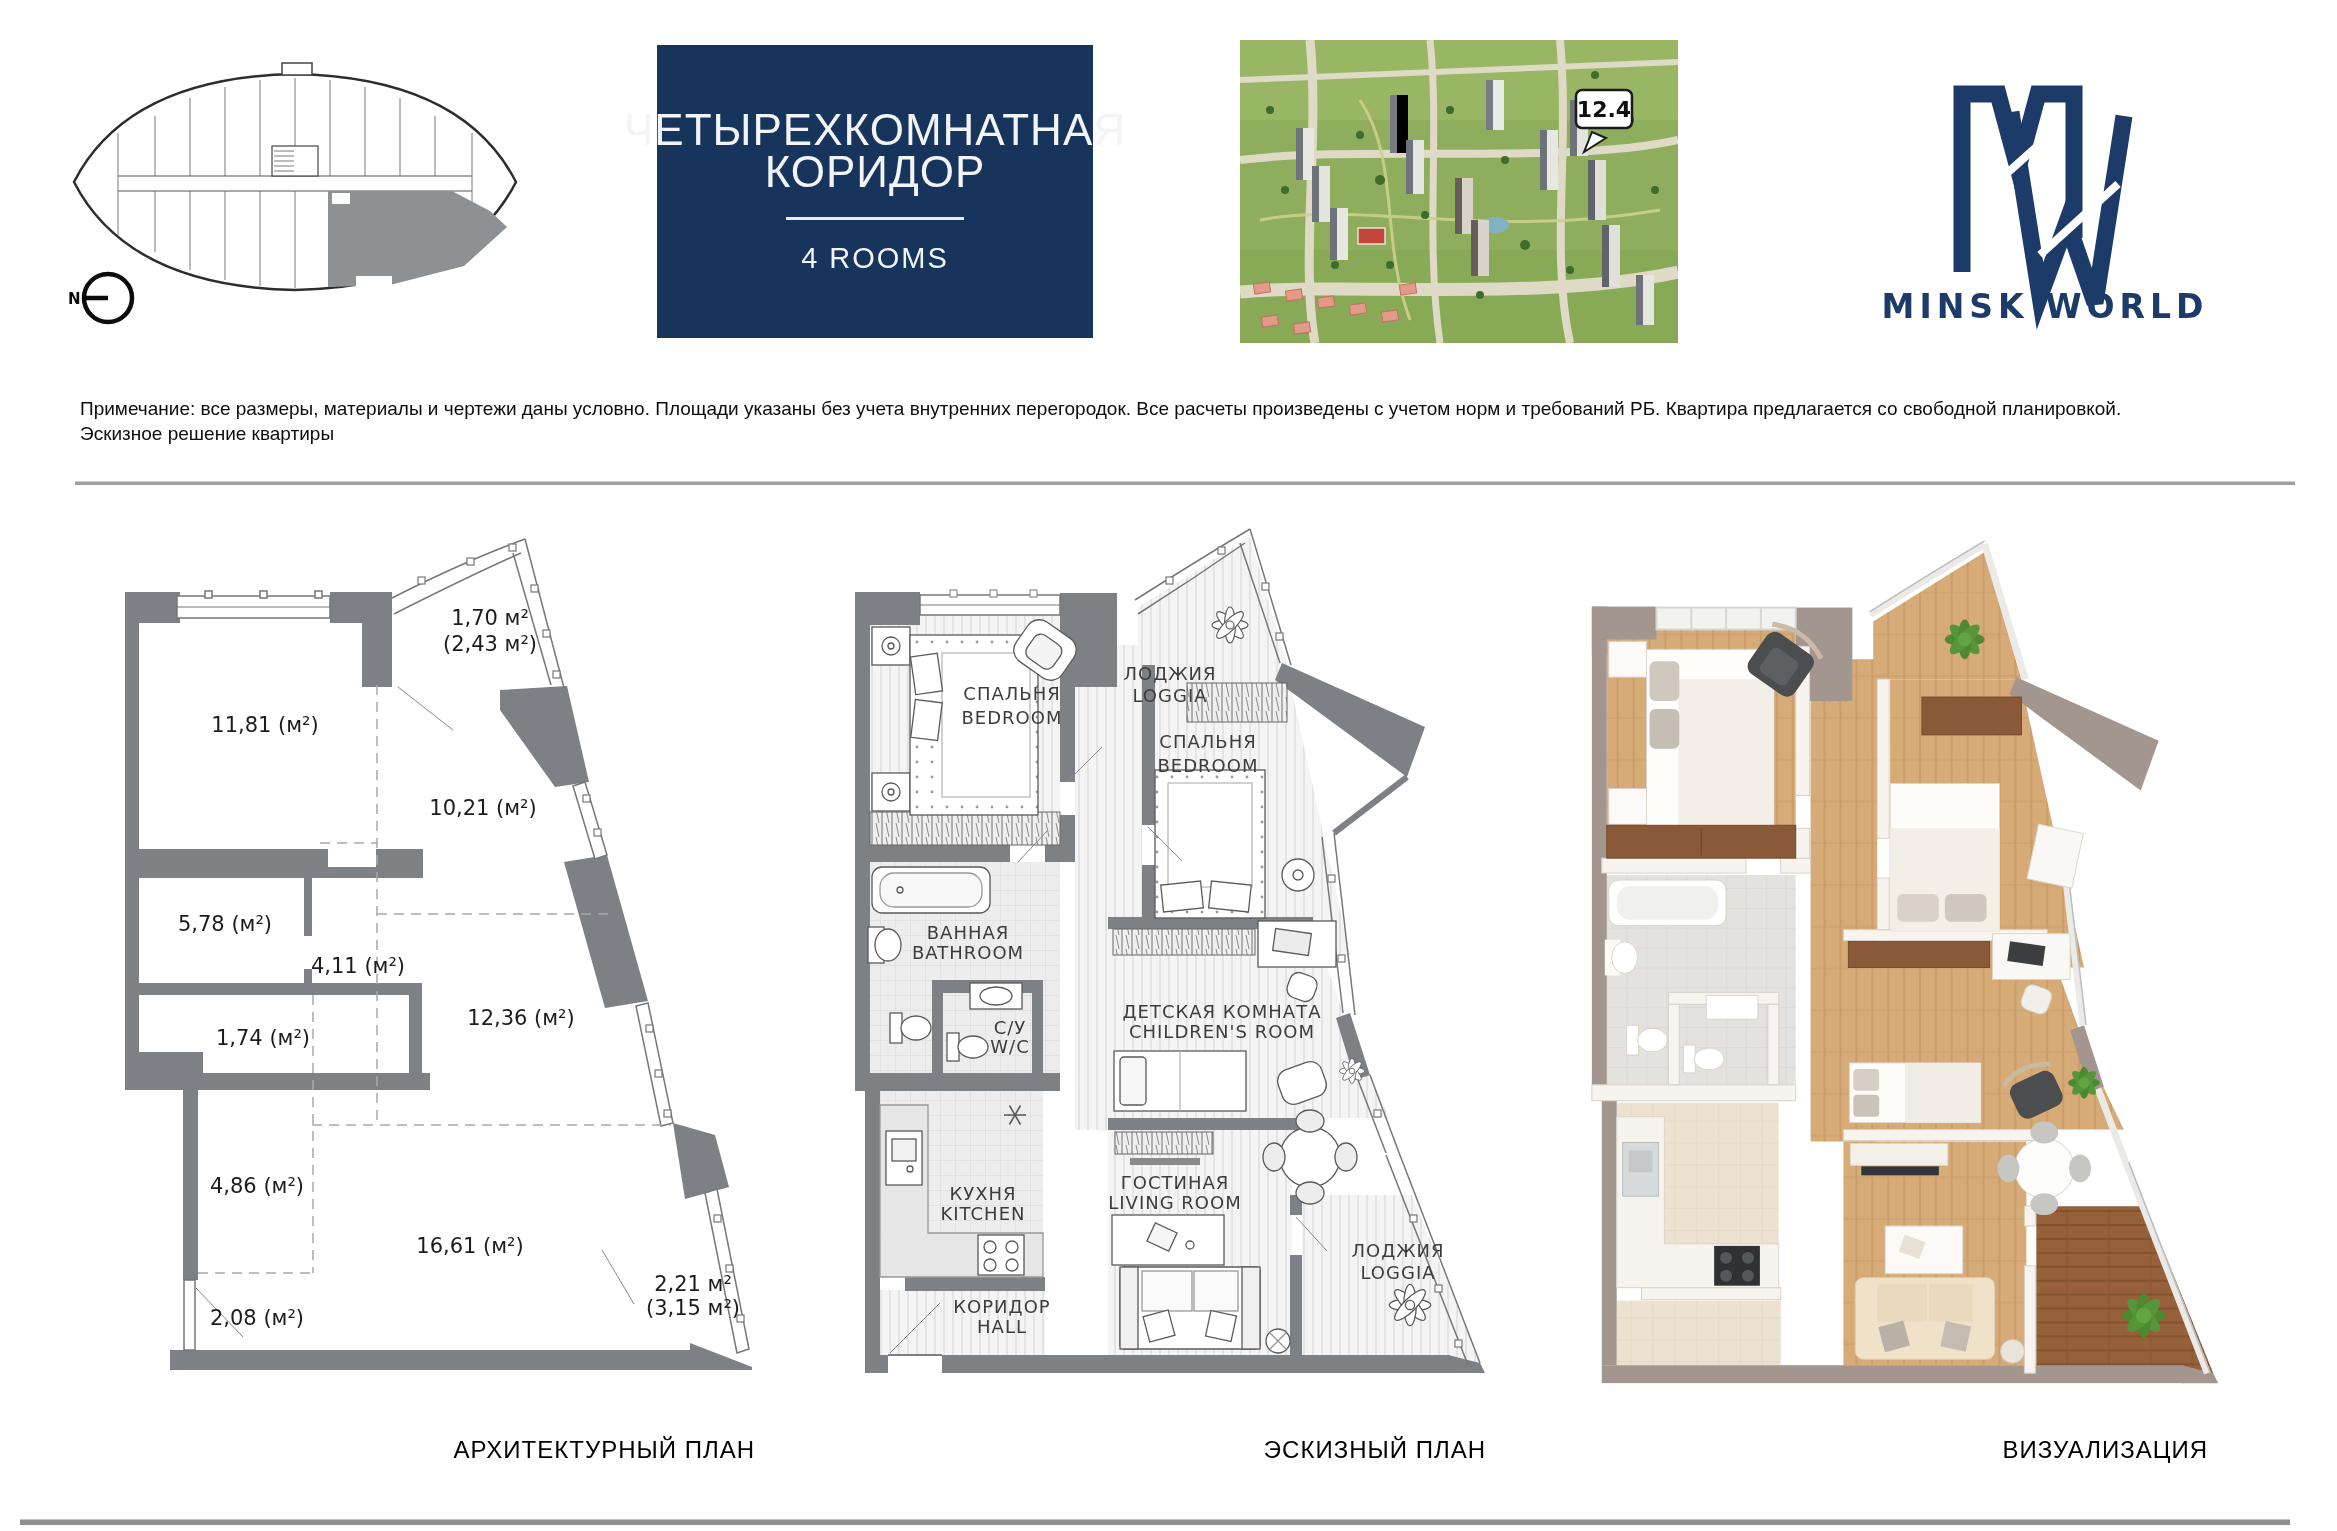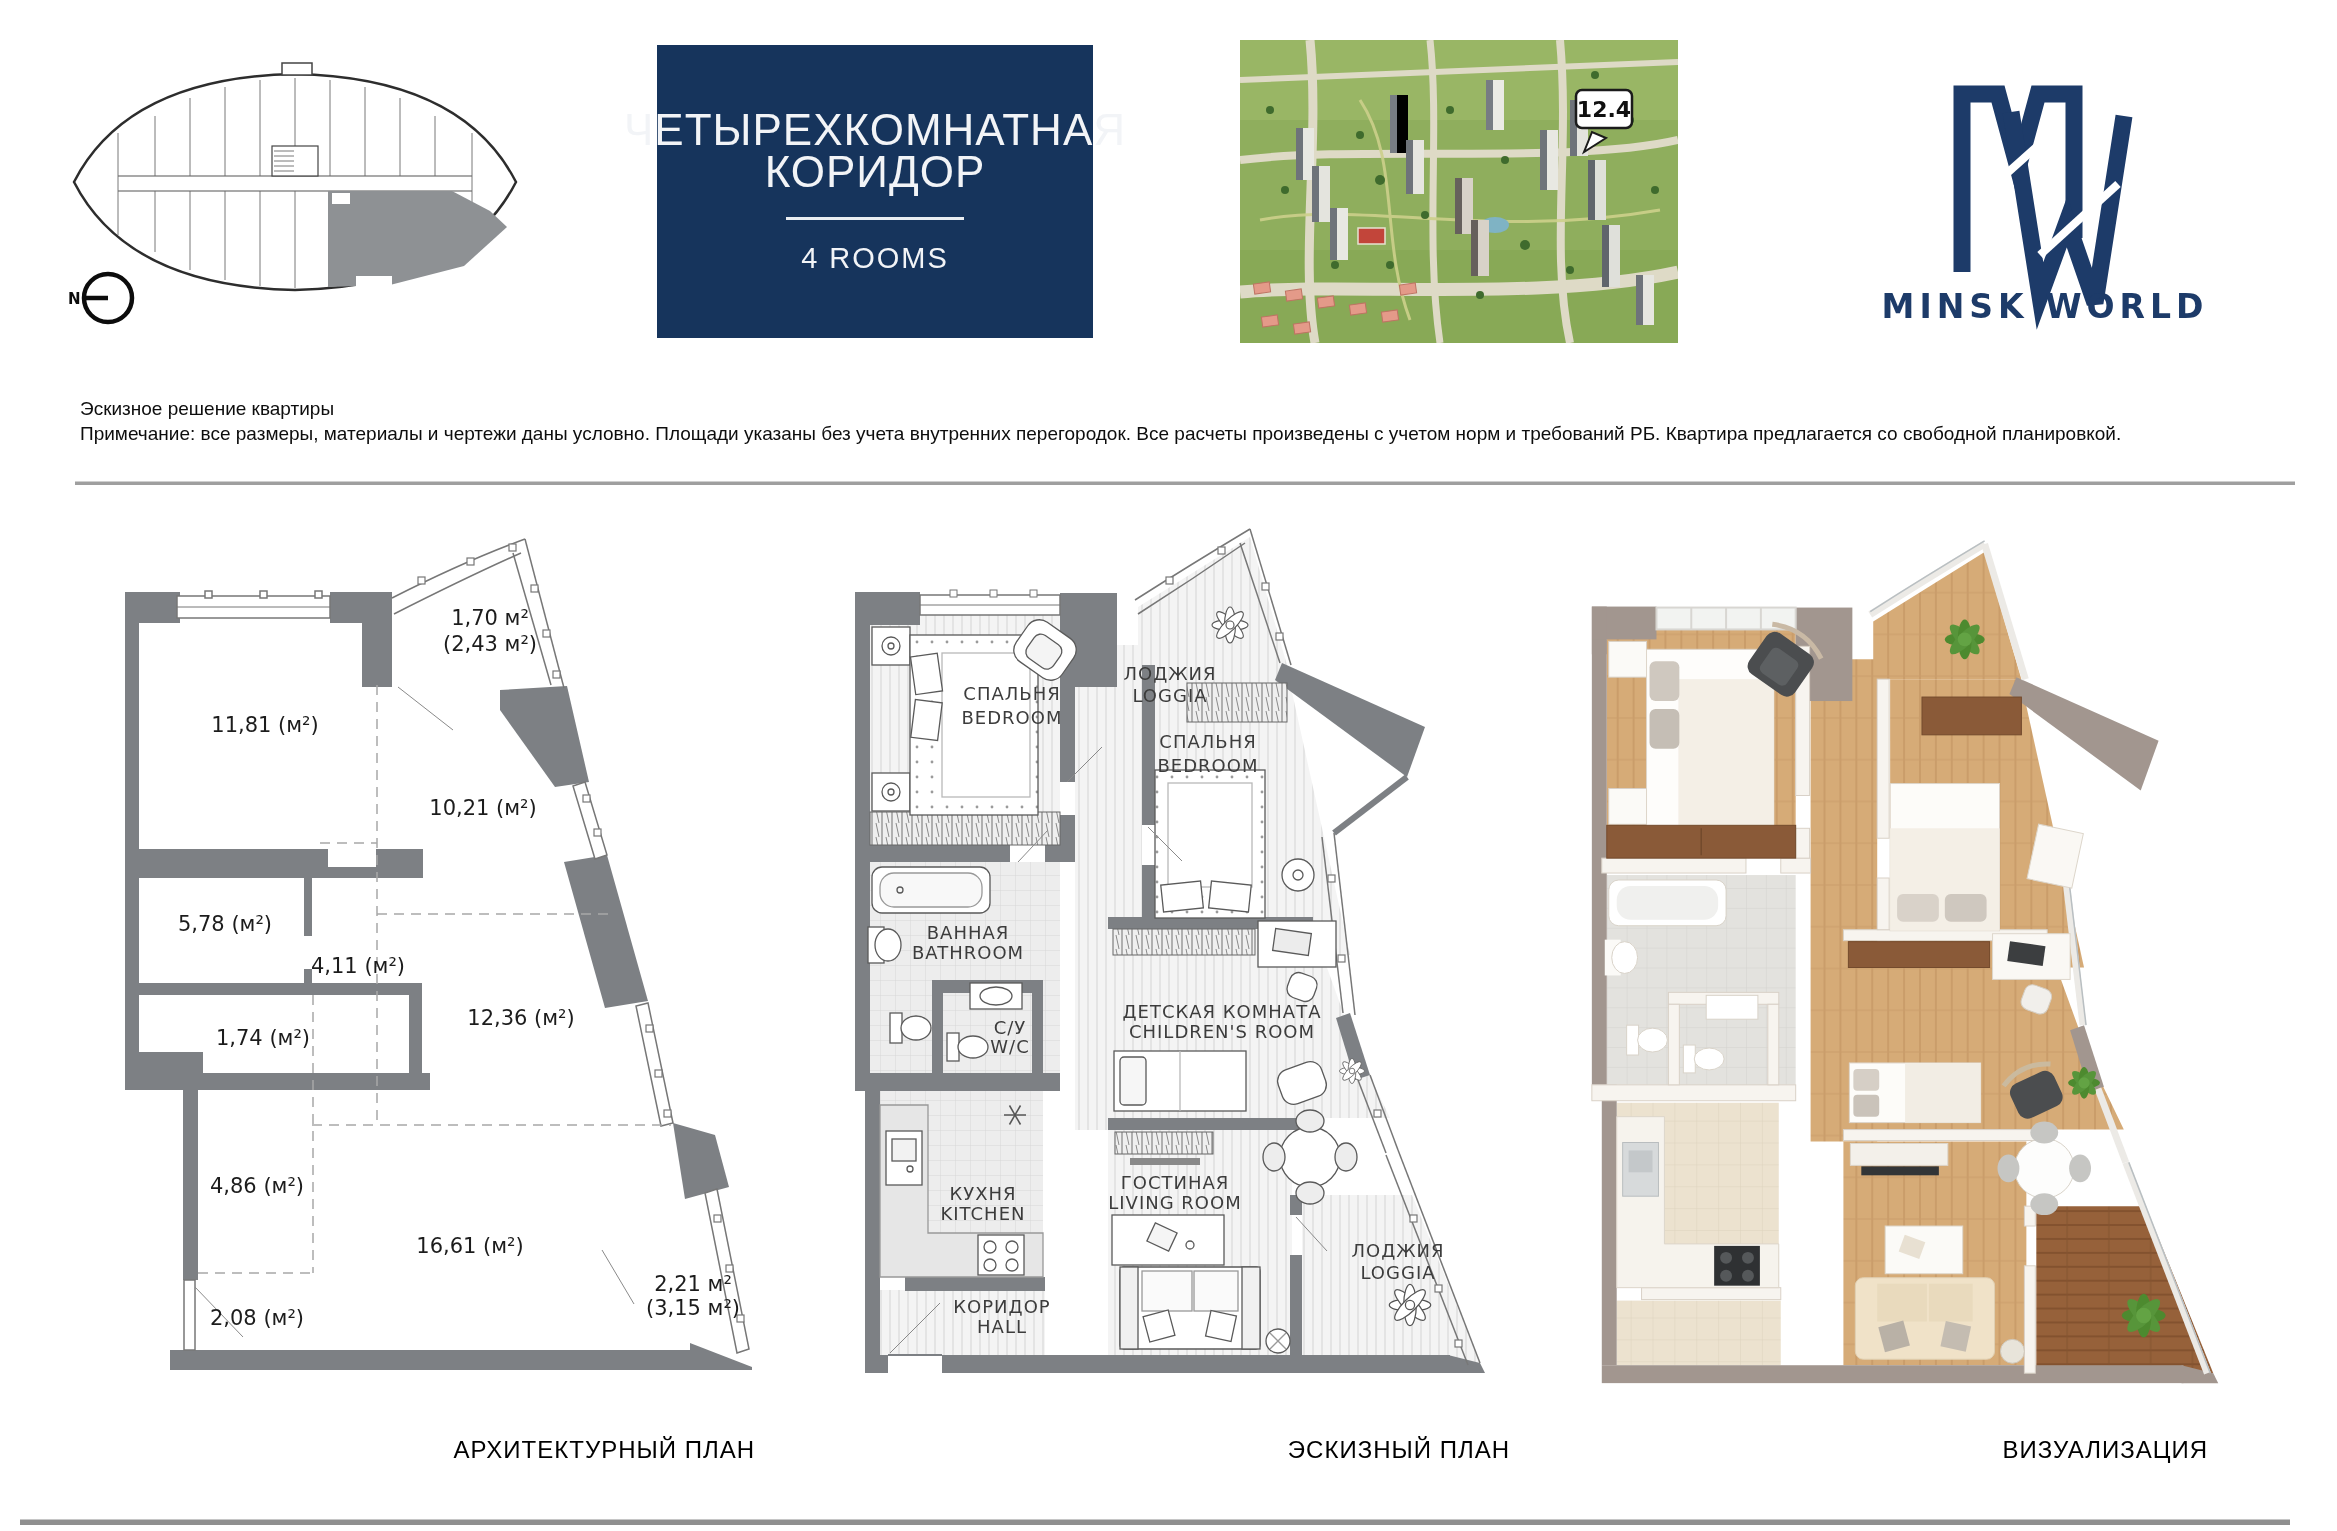--- a/index.html
+++ b/index.html
@@ -182,22 +182,22 @@
   <g>
     <path d="M92,202 L92,24 L128,24 L148,98 L168,24 L204,24 L204,168" fill="none" stroke="#1d3b69" stroke-width="17"></path>
     <path d="M141,42 L170,226 L197,152 L225,233 L254,46" fill="none" stroke="#1d3b69" stroke-width="17"></path>
     <line x1="116" y1="122" x2="192" y2="54" stroke="#ffffff" stroke-width="8"></line>
     <line x1="170" y1="185" x2="248" y2="114" stroke="#ffffff" stroke-width="8"></line>
   </g>
   <text x="175" y="248" text-anchor="middle" font-size="33" font-weight="bold" letter-spacing="5" fill="#1d3b69">MINSK WORLD</text>
 </svg>
 
 <div class="abs note">
+  <div>Примечание: все размеры, материалы и чертежи даны условно. Площади указаны без учета внутренних перегородок. Все расчеты произведены с учетом норм и требований РБ. Квартира предлагается со свободной планировкой.</div>
   <div>Эскизное решение квартиры</div>
-  <div>Примечание: все размеры, материалы и чертежи даны условно. Площади указаны без учета внутренних перегородок. Все расчеты произведены с учетом норм и требований РБ. Квартира предлагается со свободной планировкой.</div>
 </div>
 <div class="abs hr1"></div>
 
 <svg class="abs" style="left:115px;top:525px" width="640" height="870" viewBox="0 0 640 870">
   <g fill="#7d8084">
     <rect x="10" y="67" width="14" height="460"></rect>
     <rect x="10" y="67" width="55" height="31"></rect>
     <rect x="10" y="527" width="78" height="38"></rect>
     <rect x="68" y="565" width="15" height="190"></rect>
     <rect x="55" y="825" width="535" height="20"></rect>
@@ -701,15 +701,15 @@
       <ellipse rx="20" ry="7" fill="#4d8a2f"></ellipse>
         <ellipse rx="20" ry="7" transform="rotate(45)" fill="#57953a"></ellipse>
       <ellipse rx="20" ry="7" transform="rotate(90)" fill="#4d8a2f"></ellipse>
         <ellipse rx="20" ry="7" transform="rotate(135)" fill="#57953a"></ellipse>
       <circle r="7" fill="#63a344"></circle>
     </g>
   </g>
 </svg>
 
 <div class="abs caption" style="left:115px;width:640px">АРХИТЕКТУРНЫЙ ПЛАН</div>
-<div class="abs caption" style="left:850px;width:660px">ЭСКИЗНЫЙ ПЛАН</div>
+<div class="abs caption" style="left:826px;width:660px">ЭСКИЗНЫЙ ПЛАН</div>
 <div class="abs caption" style="left:1548px;width:660px">ВИЗУАЛИЗАЦИЯ</div>
 <div class="abs hr2"></div>
 
 </body></html>

